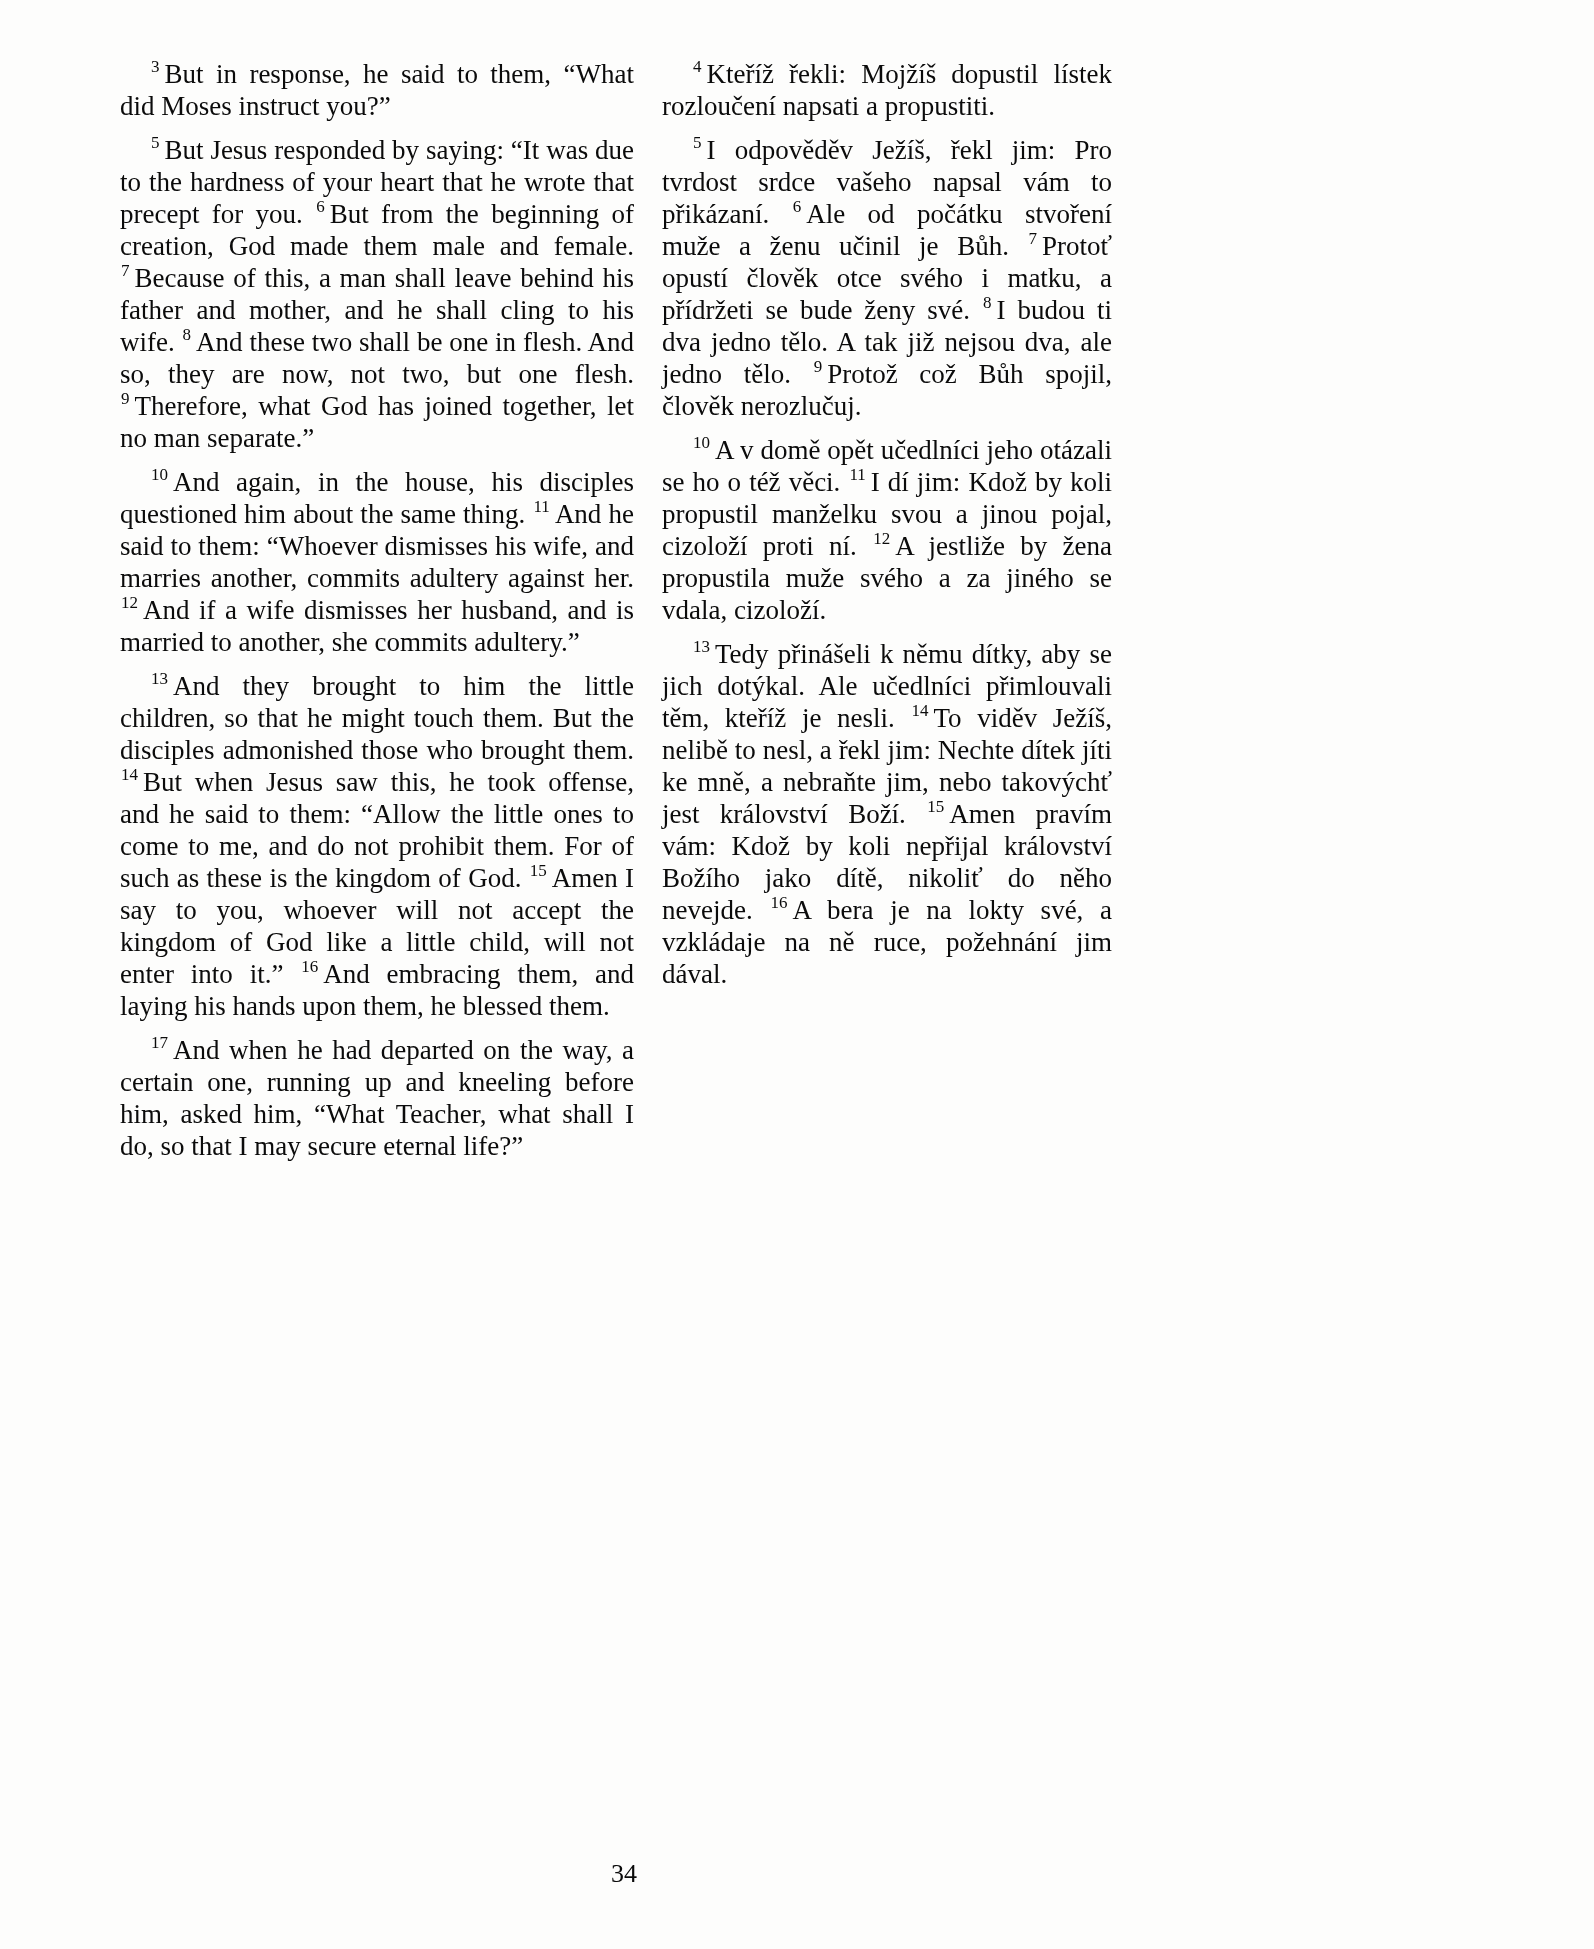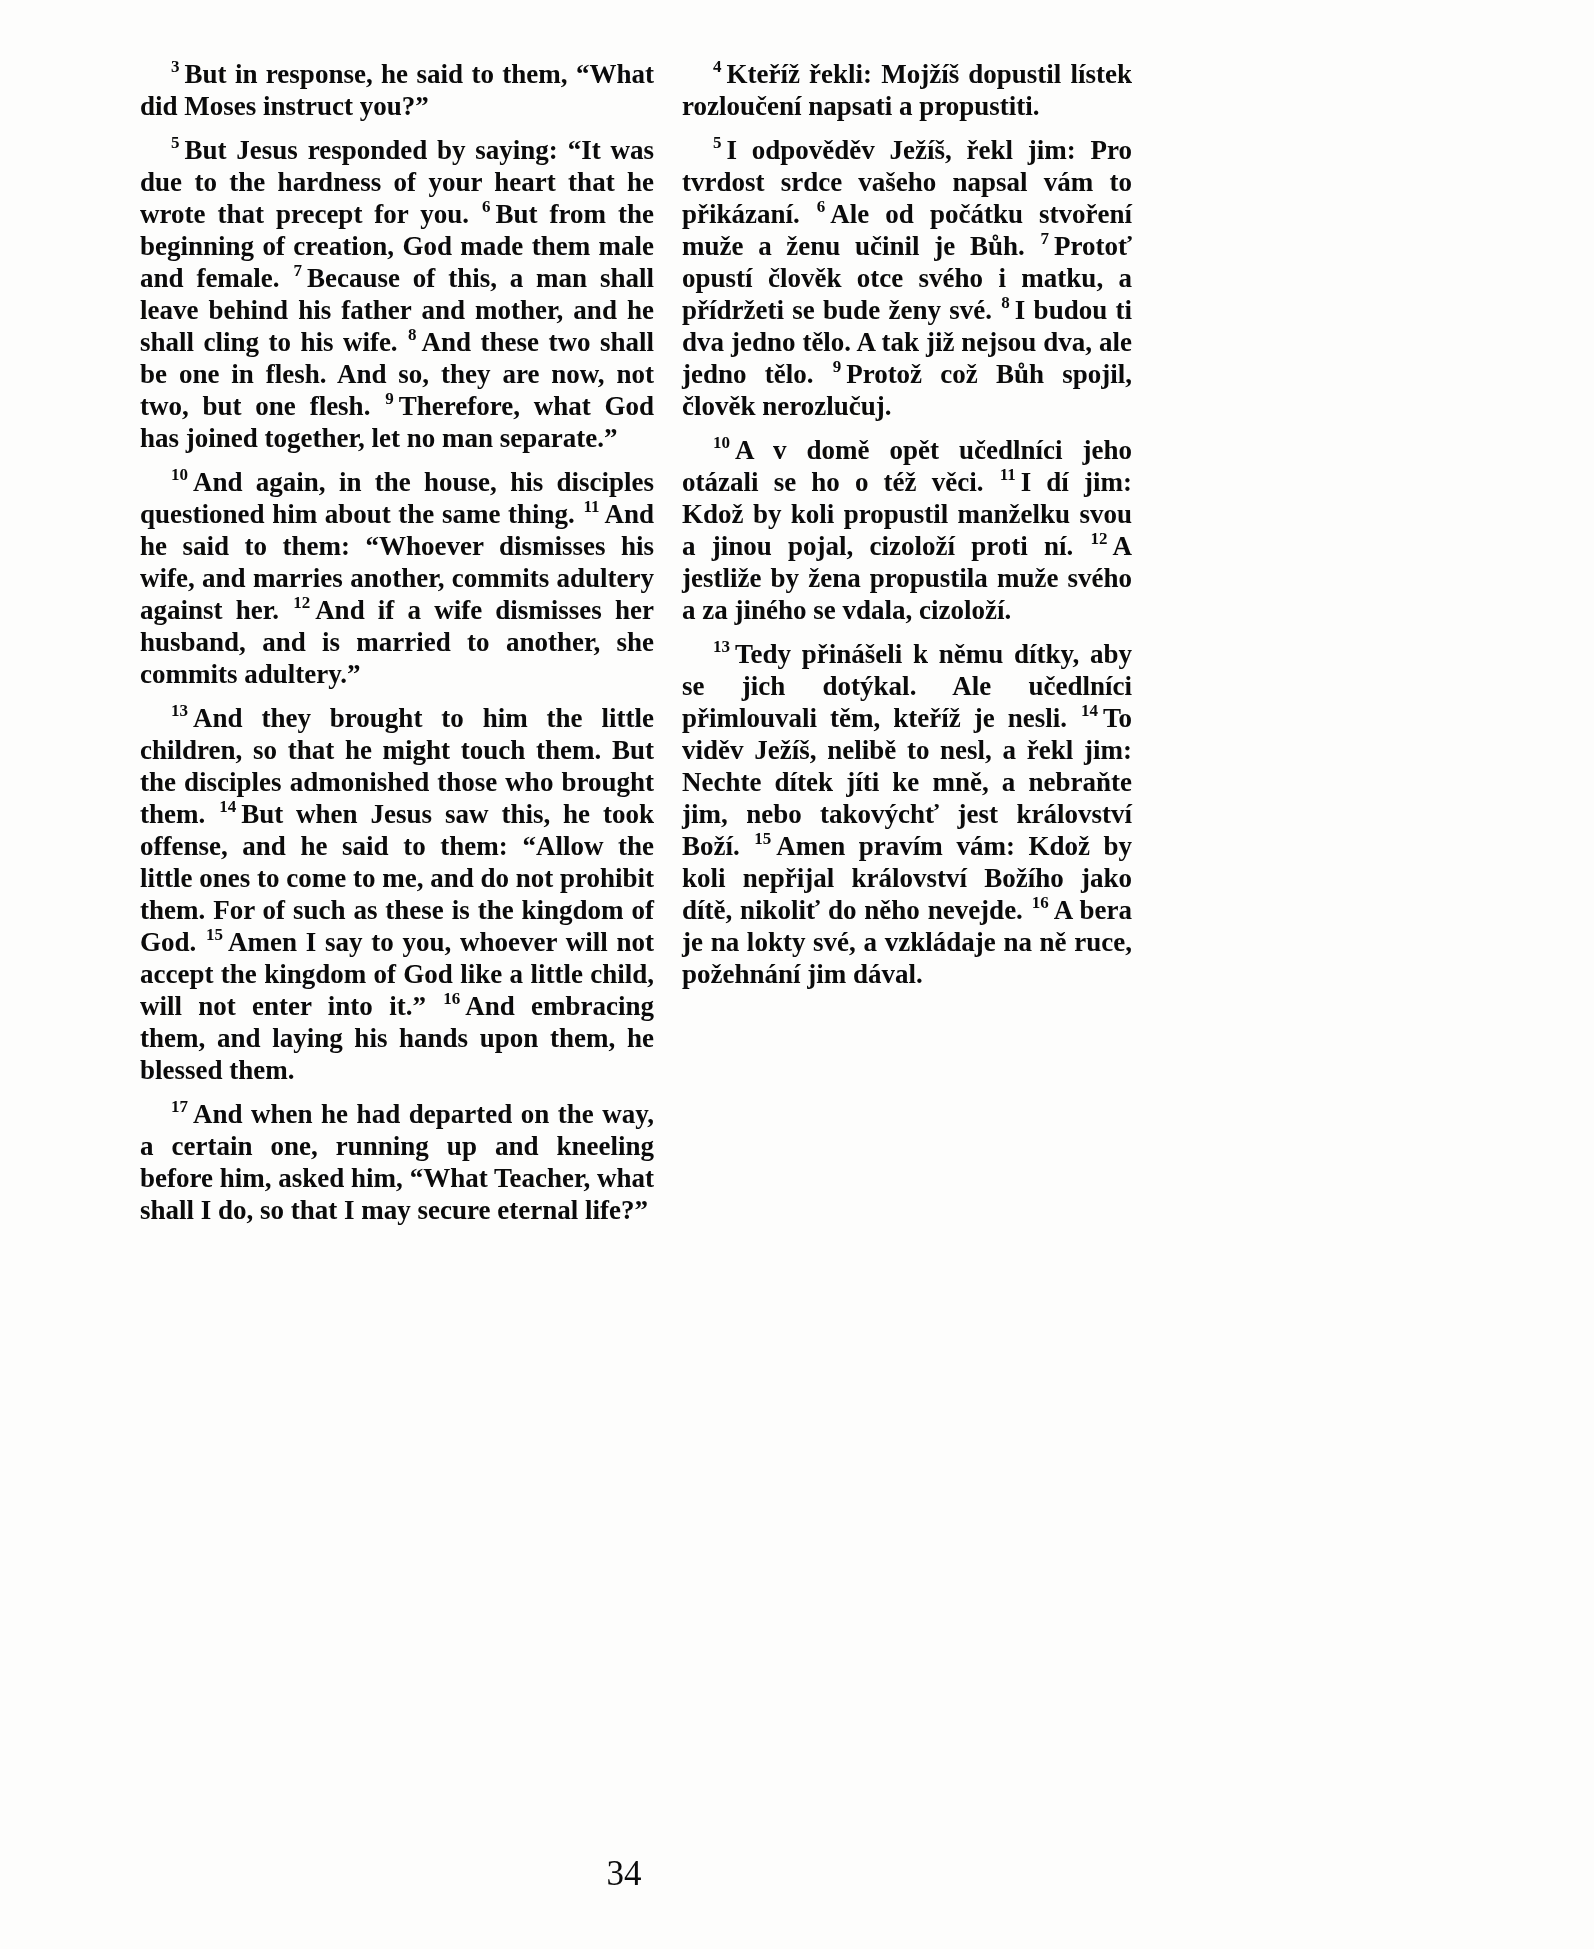--- a/index.html
+++ b/index.html
@@ -10,24 +10,23 @@
   body {
     width: 1594px;
     height: 1949px;
     position: relative;
     overflow: hidden;
     font-family: "Liberation Serif", serif;
     color: #0b0b0b;
   }
   .text-block {
     position: absolute;
-    left: 140px;
+    left: 120px;
     top: 58px;
     width: 992px;
-    font-weight: bold;
   }
   .columns {
     display: flex;
     align-items: flex-start;
   }
   .column {
     text-align: justify;
     font-size: 27px;
     line-height: 32px;
   }
@@ -49,21 +48,21 @@
     position: relative;
     top: -11px;
     margin: 0 5px 0 1px;
   }
   .page-number {
     position: absolute;
     left: 128px;
     top: 1858px;
     width: 992px;
     text-align: center;
-    font-size: 35px;
+    font-size: 26px;
     line-height: 32px;
   }
 </style>
 </head>
 <body>
 
 <div class="text-block">
   <div class="columns">
     <div class="column col-left" id="col-left">
         <p class="para"><sup class="verse-num">3</sup><span>But in response, he said to them, “What did Moses instruct you?” </span></p>

